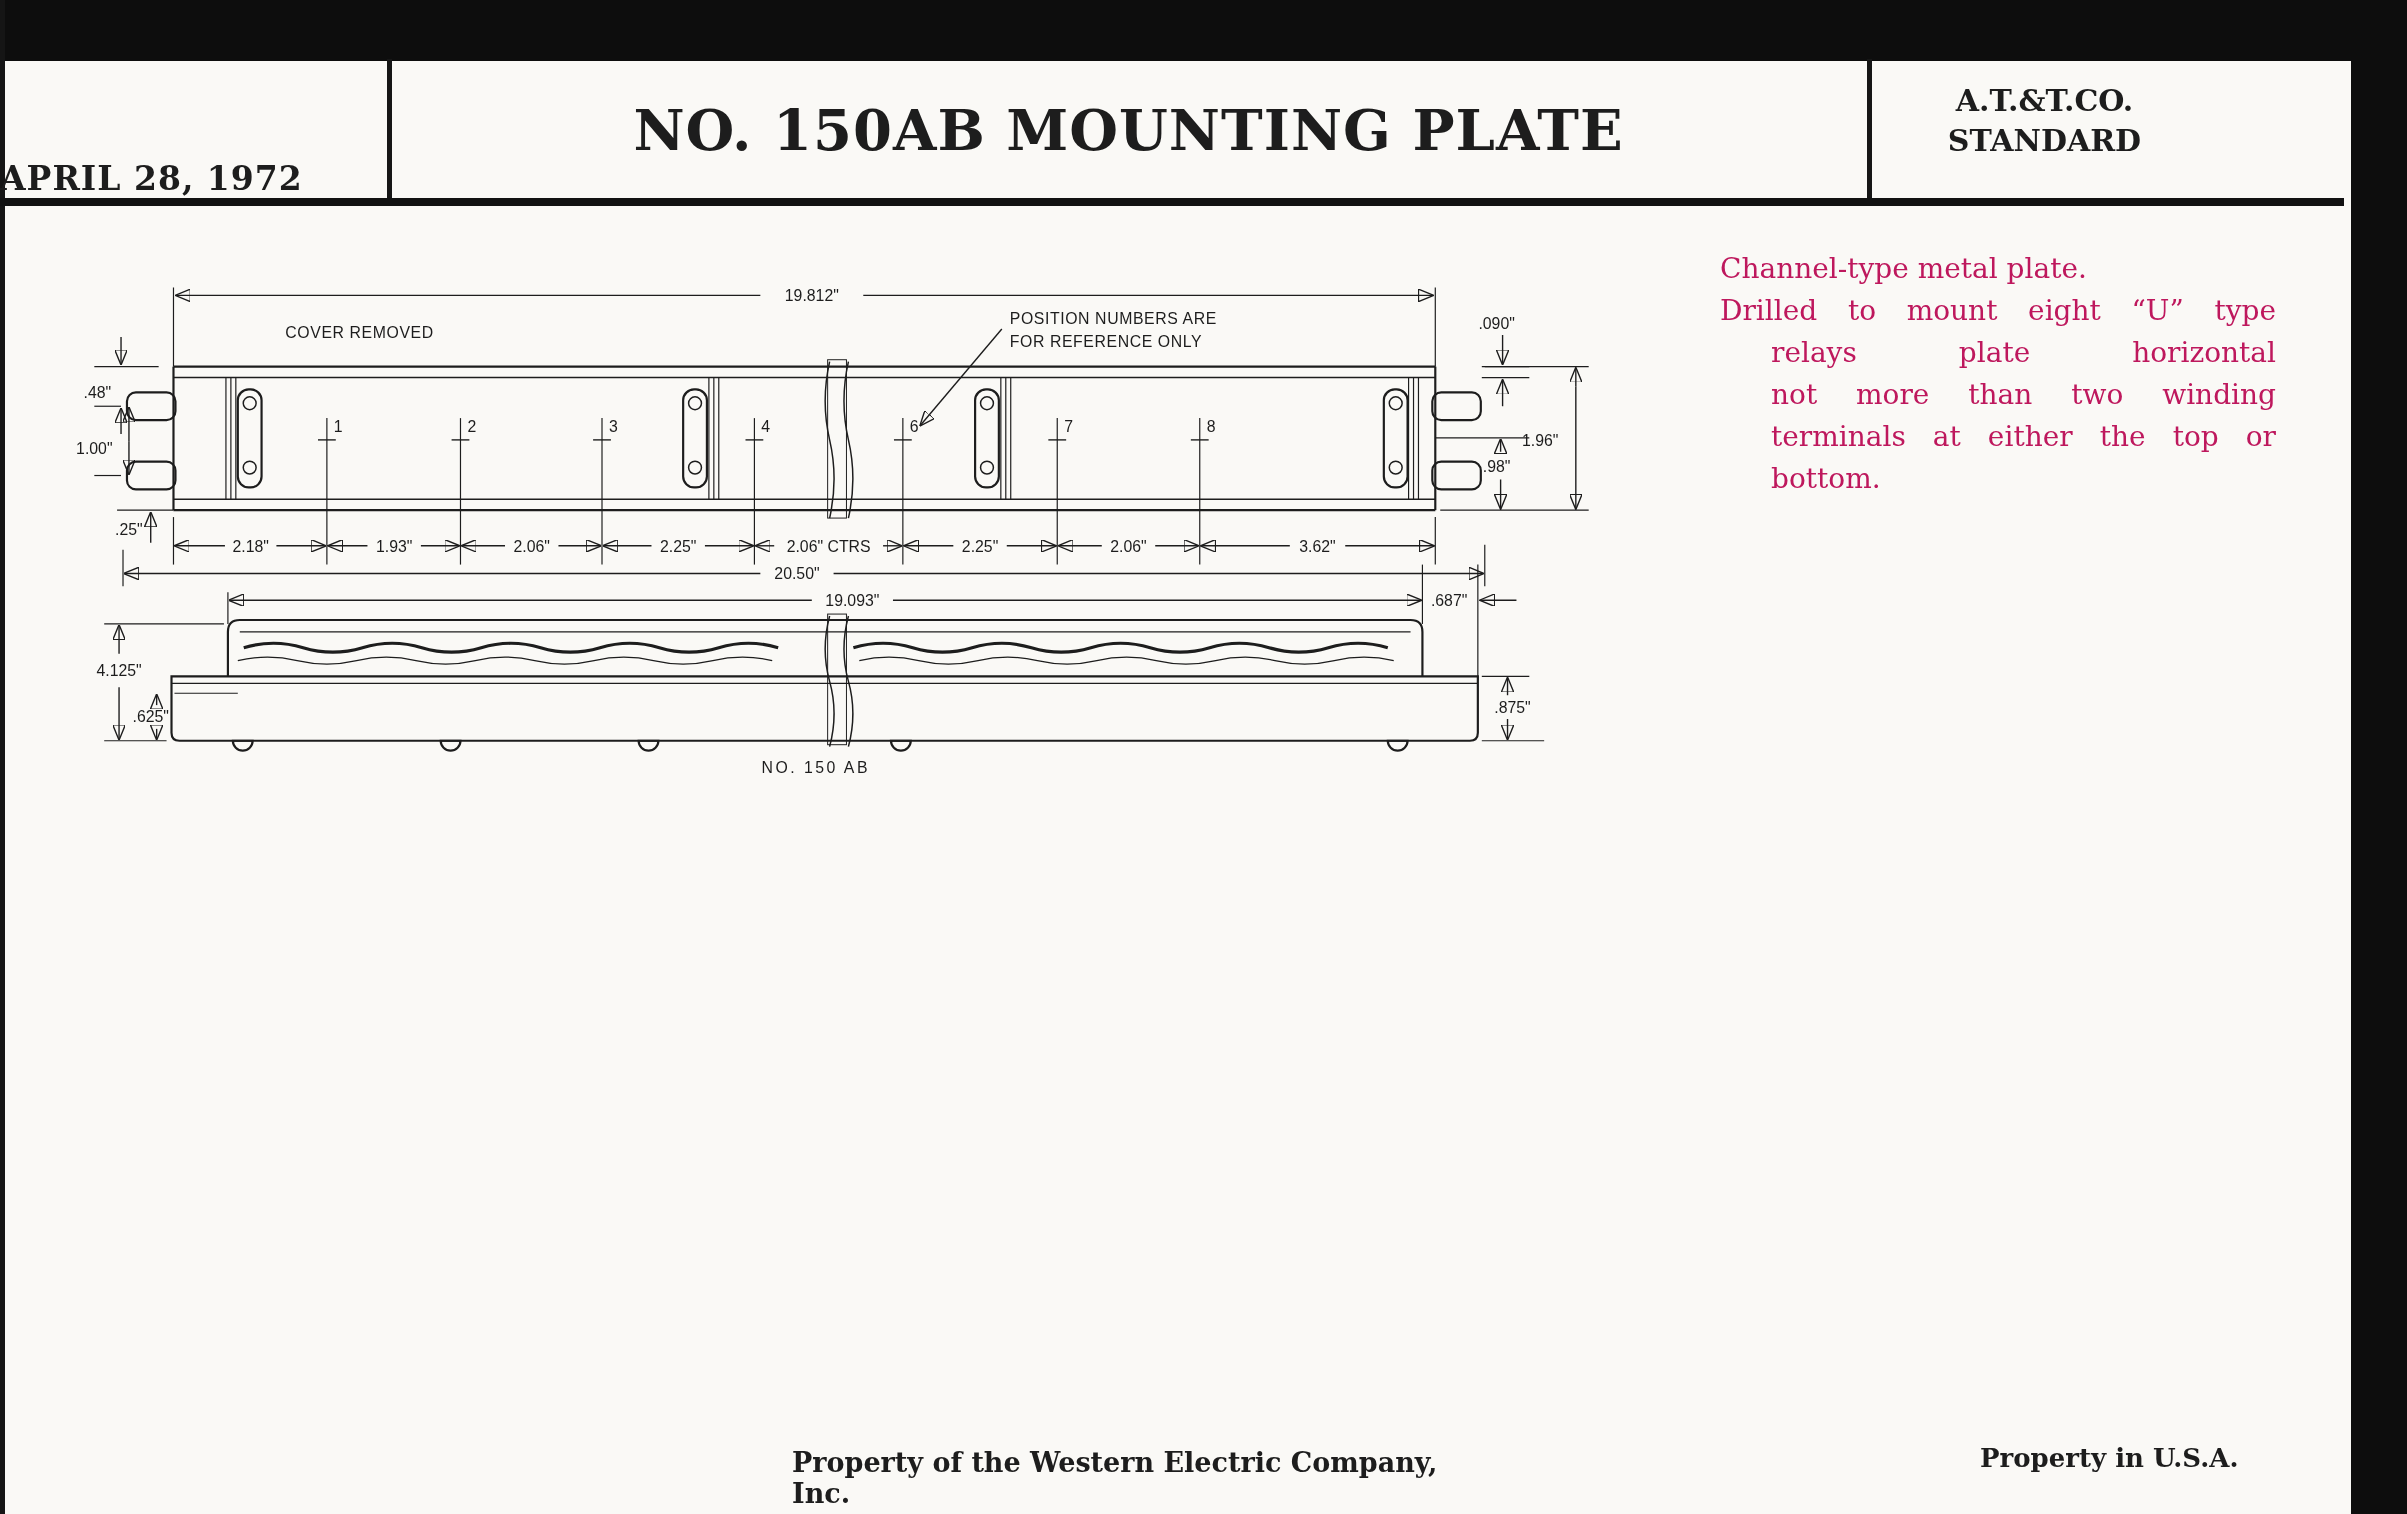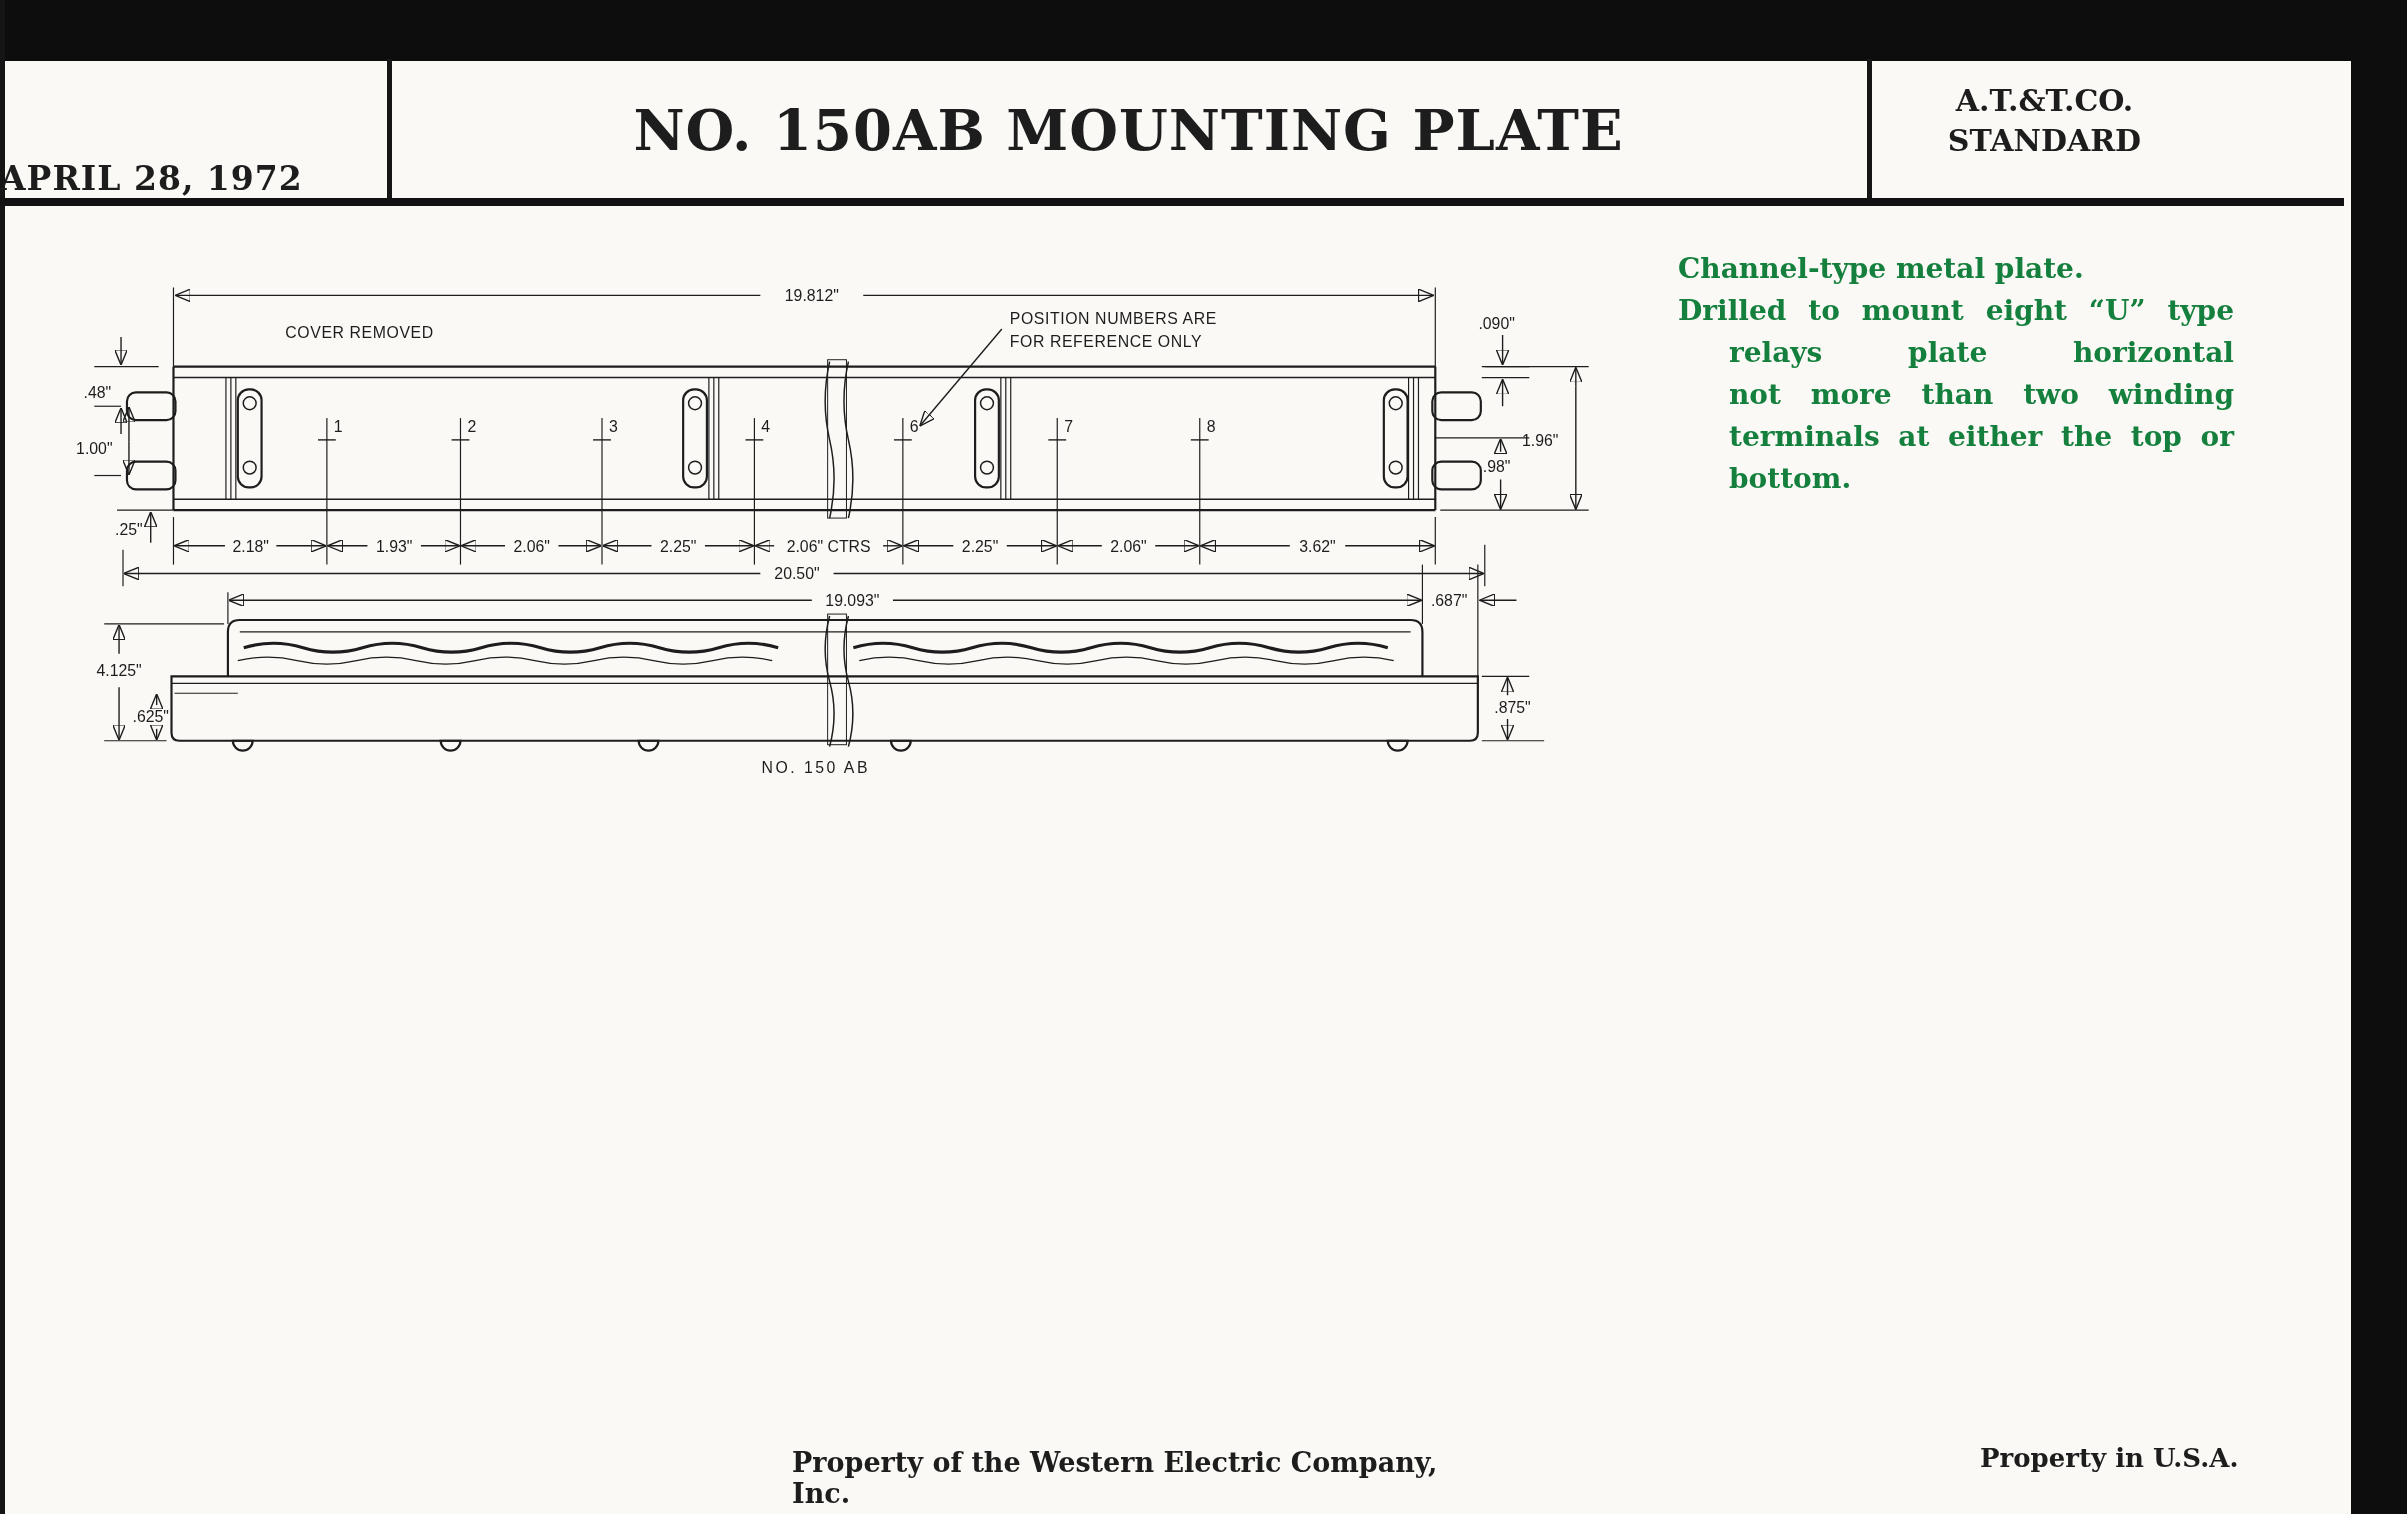--- a/index.html
+++ b/index.html
@@ -11,22 +11,22 @@
   .hdr-rule{position:absolute;left:0;top:198px;width:2344px;height:8px;background:#121212;}
   .hdr-div{position:absolute;top:59px;width:5px;background:#161616;}
   .hdr-div.d1{left:387px;height:147px;}
   .hdr-div.d2{left:1867px;height:141px;}
   .hdr-date{position:absolute;left:0;top:111px;width:389px;text-align:left;
             font-weight:bold;font-size:33px;letter-spacing:1px;font-family:"DejaVu Serif",serif;margin-top:48px;}
   .hdr-title{position:absolute;left:391px;top:97px;width:1475px;text-align:center;
              font-weight:bold;font-size:56px;letter-spacing:1px;font-family:"DejaVu Serif",serif;}
   .hdr-org{position:absolute;left:1871px;top:81px;width:347px;text-align:center;
            font-weight:bold;font-size:30px;line-height:40px;font-family:"DejaVu Serif",serif;}
-  .desc{position:absolute;left:1678px;top:248px;width:556px;font-family:"DejaVu Serif",serif;
-        font-weight:bold;font-size:28px;line-height:42px;color:#15803d;}
+  .desc{position:absolute;left:1720px;top:248px;width:556px;font-family:"DejaVu Serif",serif;
+        font-weight:normal;font-size:28px;line-height:42px;color:#be185d;}
   .desc .ln{white-space:nowrap;}
   .desc .just{white-space:normal;text-align:justify;text-align-last:justify;}
   .desc .ind{padding-left:51px;}
   .footer-left{position:absolute;left:792px;top:1447px;width:697px;text-align:left;
                font-weight:bold;font-size:27px;font-family:"DejaVu Serif",serif;}
   .footer-right{position:absolute;left:1980px;top:1443px;font-weight:bold;font-size:26px;
                 font-family:"DejaVu Serif",serif;}
   svg.draw{position:absolute;left:0;top:238px;}
   svg.draw line,svg.draw path,svg.draw rect,svg.draw circle{stroke:#1d1d1d;fill:none;}
   svg.draw text{fill:#1d1d1d;stroke:none;font-family:"Liberation Sans",sans-serif;font-size:16px;}

